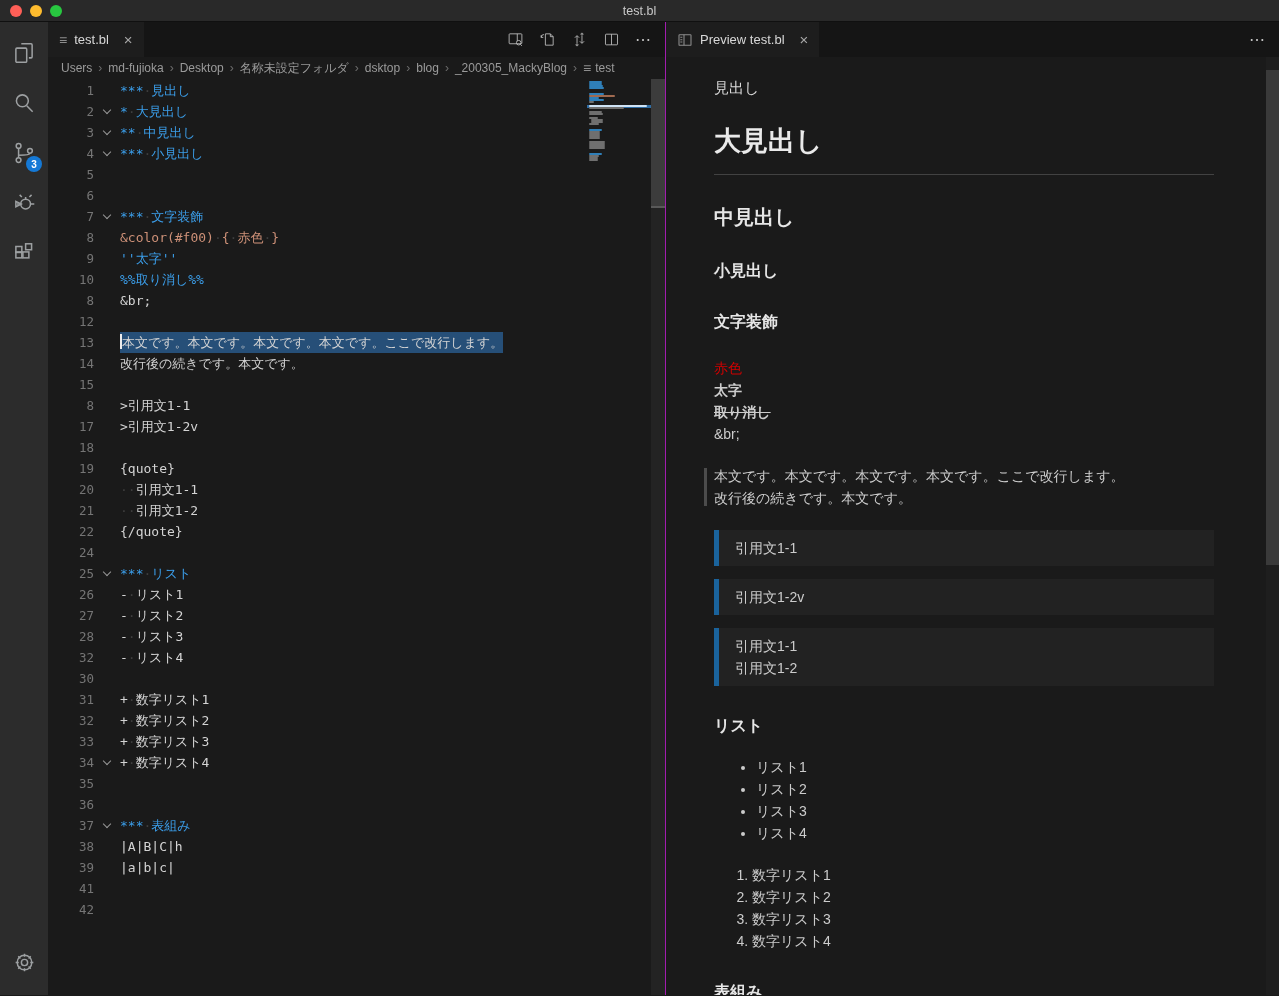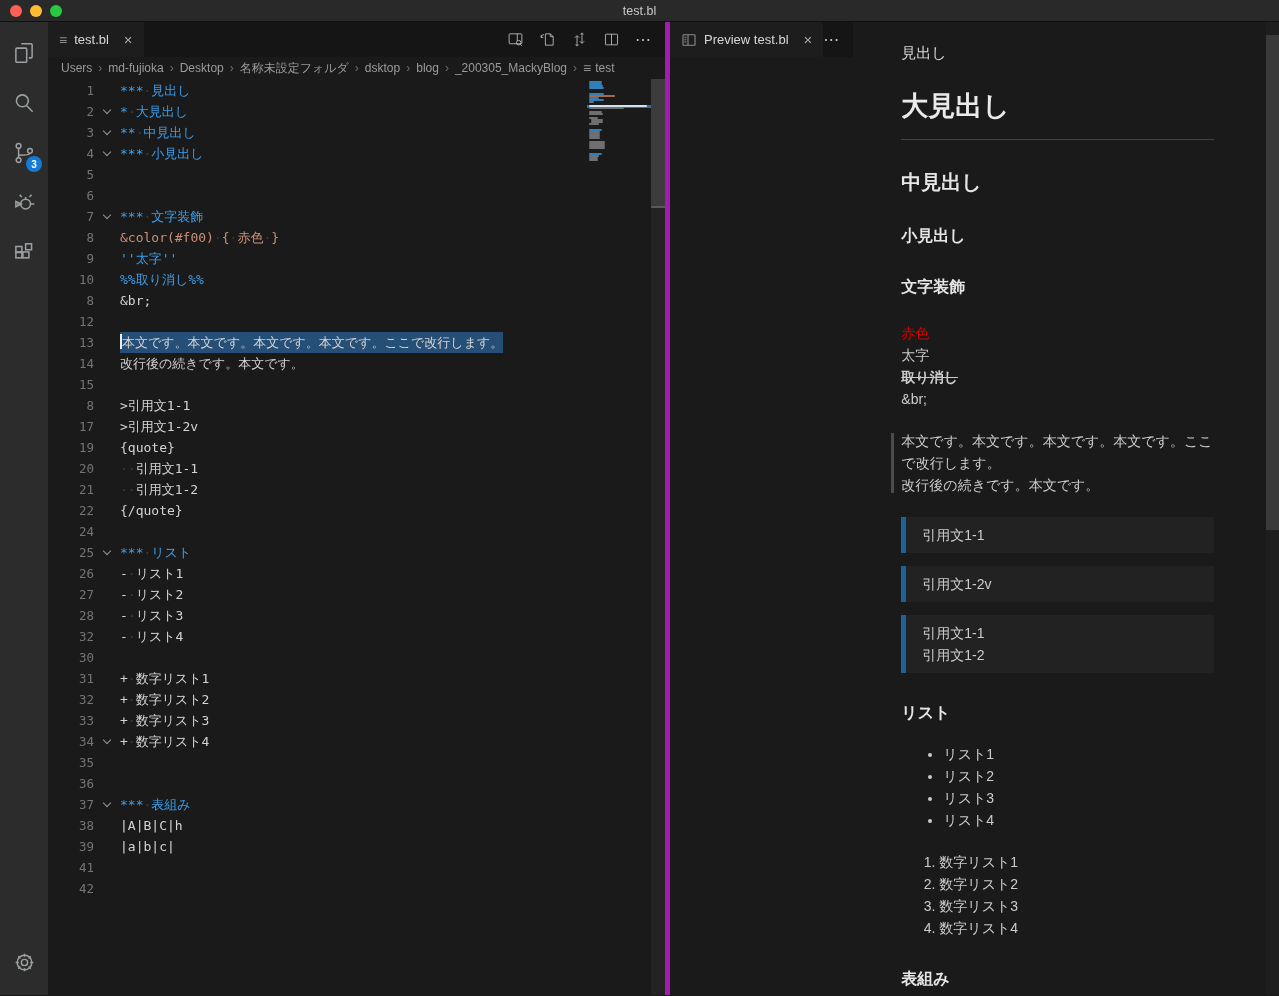--- a/index.html
+++ b/index.html
@@ -60,32 +60,32 @@
     vertical-align:-2px; }
 
   .minimap { position:absolute; top:2px; right:14px; width:64px; height:100%; }
   .mm-bar { position:absolute; height:2px; border-radius:1px; }
   .mm-sel { position:absolute; left:0; right:0; height:3px; background:#2f6ca3; }
   .vscroll { position:absolute; top:0; right:0; width:14px; height:100%; background:#232323; }
   .vthumb { position:absolute; top:0; left:0; right:0; height:129px; background:#3c3c3c;
     border-bottom:2px solid #595959; }
 
   
-  .preview-group { flex:1; border-left:5px solid #a21caf; display:flex;
-    flex-direction:row; background:#1a1a1a; }
+  .preview-group { flex:1; border-left:1px solid #a21caf; display:flex;
+    flex-direction:column; background:#1a1a1a; }
   .pv-wrap { flex:1; position:relative; overflow:hidden; }
   .pv-body { position:absolute; inset:0; padding:12px 65px 0 48px; color:#cccccc;
     font-size:14px; overflow:hidden; }
   .pv-small { font-size:15px; color:#dadada; margin:10px 0 0; }
   .pv-h1 { font-size:27px; font-weight:700; color:#eaeaea; margin:25px 0 0;
     padding-bottom:15px; border-bottom:1px solid #424242; }
   .pv-h2 { font-size:20px; font-weight:700; color:#e6e6e6; margin:29px 0 0; }
   .pv-h3 { font-size:16px; font-weight:700; color:#e6e6e6; margin:30px 0 0; }
   .pv-lines { margin-top:24px; line-height:22px; }
-  .red { color:#d40000; } .bold { font-weight:400; } .strike { text-decoration:line-through;font-weight:bold; }
+  .red { color:#d40000; } .bold { font-weight:700; } .strike { text-decoration:line-through;font-weight:bold; }
   .pv-marked { margin-top:20px; line-height:22px; position:relative; }
   .pv-marked::before { content:""; position:absolute; left:-10px; top:3px; bottom:3px;
     width:3px; background:#4c4c4c; }
   .pv-quote { margin:13px 0 0; background:#222222; border-left:5px solid #1a639c;
     padding:7px 16px; line-height:22px; }
   .pv-quote.first { margin-top:21px; }
   .pv-ul { margin:19px 0 0; padding-left:42px; line-height:22px; }
   .pv-ol { margin:20px 0 0; padding-left:38px; line-height:22px; }
   .pv-scroll { position:absolute; top:0; right:0; width:13px; height:100%; background:#1e1e1e; }
   .pv-thumb { position:absolute; top:13px; left:0; right:0; height:495px; background:#3a3a3a; }
@@ -288,20 +288,25 @@
           </div>
           <div class="cl">
             <span class="ln">8</span>
             <span class="chv"></span>
             <span class="ct"><span class="c-txt">&gt;引用文1-1</span></span>
           </div>
           <div class="cl">
             <span class="ln">17</span>
             <span class="chv"></span>
             <span class="ct"><span class="c-txt">&gt;引用文1-2v</span></span>
+          </div>
+          <div class="cl">
+            <span class="ln">18</span>
+            <span class="chv"></span>
+            <span class="ct"></span>
           </div>
           <div class="cl">
             <span class="ln">19</span>
             <span class="chv"></span>
             <span class="ct"><span class="c-txt">{quote}</span></span>
           </div>
           <div class="cl">
             <span class="ln">20</span>
             <span class="chv"></span>
             <span class="ct"><span class="c-ws">··</span><span class="c-txt">引用文1-1</span></span>

